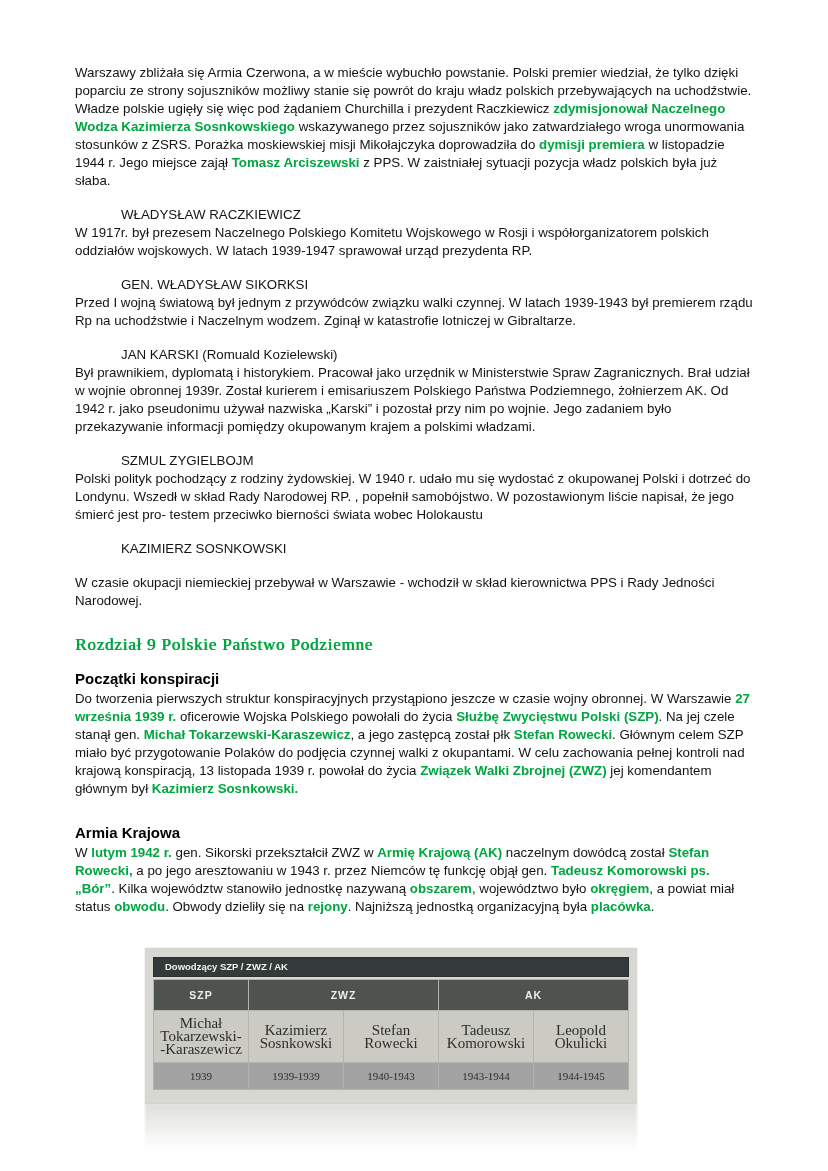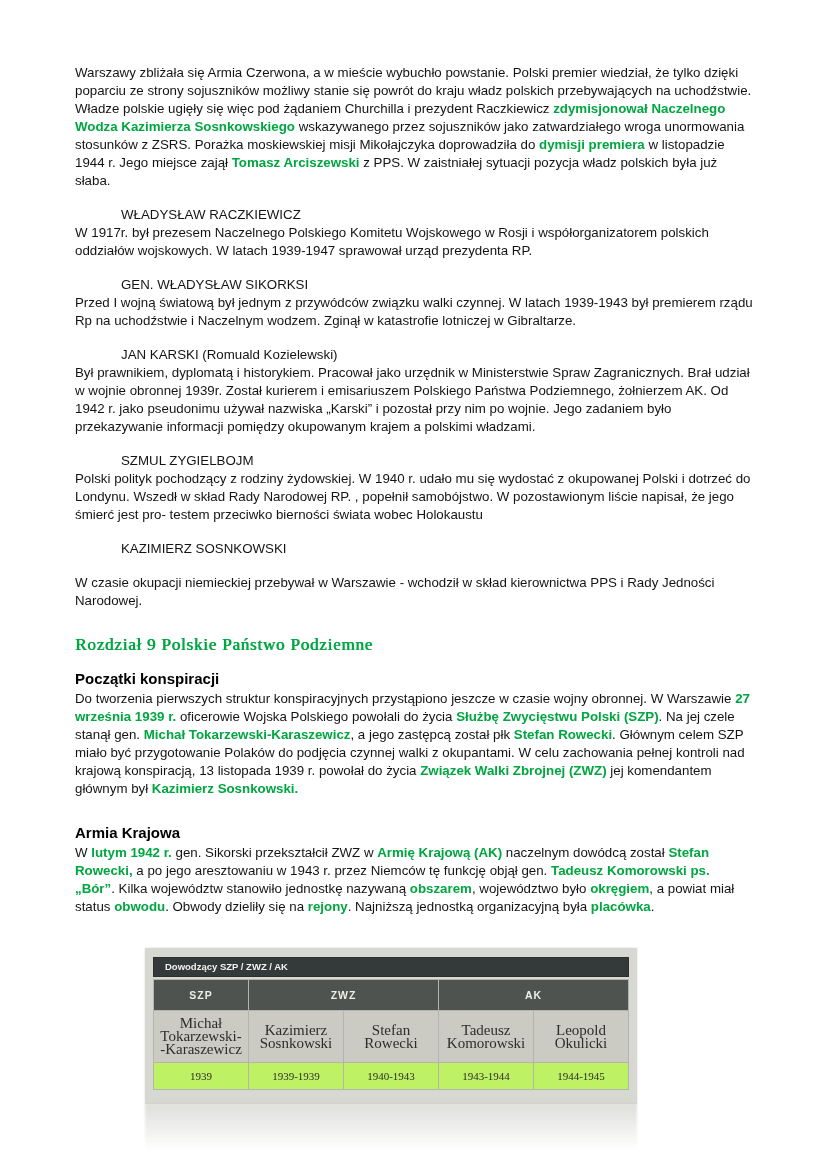--- a/index.html
+++ b/index.html
@@ -69,21 +69,21 @@
     color: #2d2d2a;
     font-family: "Liberation Serif", serif;
     font-size: 15px;
     line-height: 13px;
     padding: 6px 2px;
     white-space: pre-line;
     height: 40px;
     vertical-align: middle;
   }
   .dates td {
-    background: #bef264;
+    background: #a3a3a3;
     color: #2d2d2a;
     font-family: "Liberation Serif", serif;
     font-size: 11px;
     padding: 4px 2px;
   }
   .reflection {
     margin-left: 70px;
     width: 492px;
     height: 46px;
     background: linear-gradient(to bottom, rgba(190,190,184,0.5), rgba(255,255,255,0));

